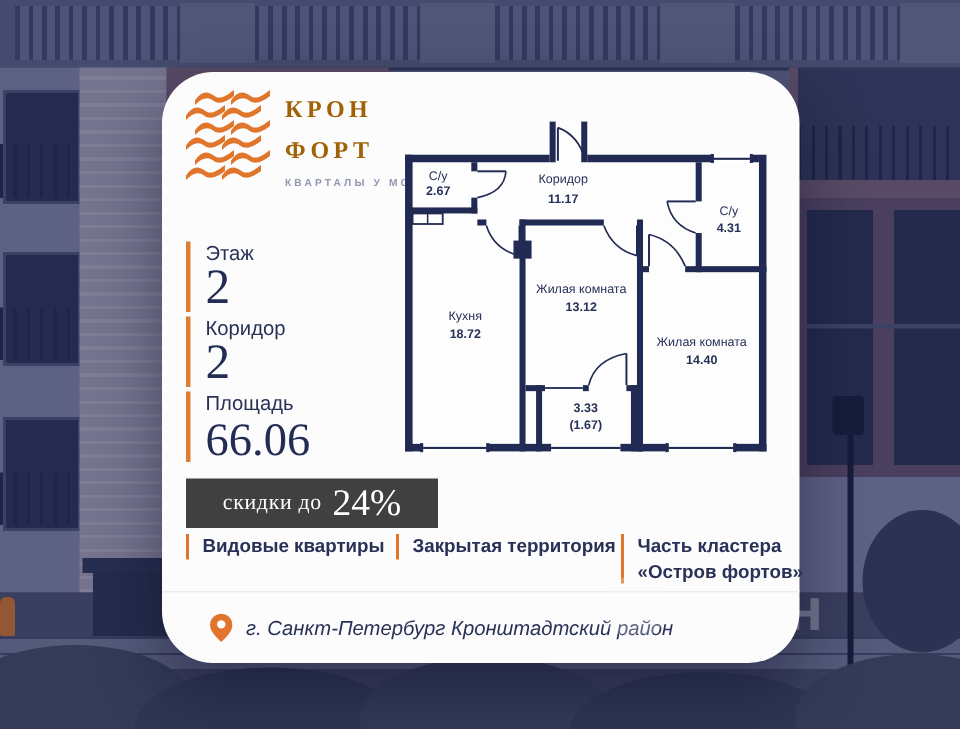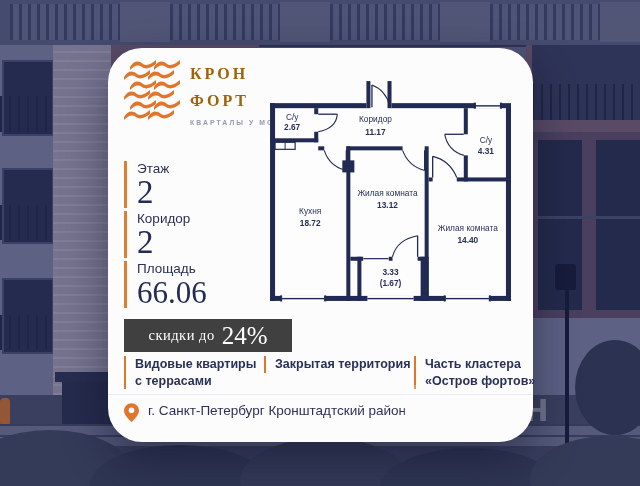--- a/index.html
+++ b/index.html
@@ -60,21 +60,21 @@
   .badge{position:absolute;left:16px;top:271px;width:168px;height:33px;background:#404040;
          display:flex;align-items:center;justify-content:center;gap:7px;color:#fff;}
   .badge-prefix{font-family:"Liberation Serif",serif;font-size:14.5px;letter-spacing:.5px;}
   .badge-value{font-family:"Liberation Serif",serif;font-size:25px;}
 
   .feature{position:absolute;top:308px;border-left:2.5px solid #e0762b;padding-left:9px;
            font-size:12.5px;line-height:16.5px;font-weight:600;color:#2a3157;}
   .f1{left:16px;width:132px;} .f2{left:156px;width:150px;} .f3{left:306px;width:112px;}
 
   .divider{position:absolute;left:0;top:346px;width:100%;height:1px;background:#ebebf1;}
-  .location{position:absolute;left:16px;top:355px;height:30px;display:flex;align-items:flex-start;gap:9px;}
+  .location{position:absolute;left:32px;top:355px;height:30px;display:flex;align-items:center;gap:9px;font-style:italic;}
   .loc-text{font-size:13.5px;font-weight:500;color:#2a3157;}
 
   .plan{position:absolute;left:152px;top:26px;width:256px;height:236px;}
   .wall{fill:#202a52;}
   .door{stroke:#202a52;fill:none;stroke-width:1.1;}
   .leaf{stroke:#202a52;stroke-width:1.3;}
   .pn{font-family:"Liberation Sans",sans-serif;font-size:8.3px;font-weight:500;fill:#273058;text-anchor:middle;}
   .pv{font-family:"Liberation Sans",sans-serif;font-size:8.3px;font-weight:700;fill:#273058;text-anchor:middle;}
   .wwin{fill:#ffffff;} .wline{fill:#202a52;}
 </style>
@@ -269,21 +269,20 @@
       </div>
     </div>
 
     <div class="badge">
       <span class="badge-prefix">скидки до</span>
       <span class="badge-value">24%</span>
     </div>
 
     <div class="feature f1">
       <div>Видовые квартиры</div>
-      <div>с террасами</div>
     </div>
     <div class="feature f2">
       <div>Закрытая территория</div>
     </div>
     <div class="feature f3">
       <div>Часть кластера</div>
       <div>«Остров фортов»</div>
     </div>
 
     <div class="divider"></div>

